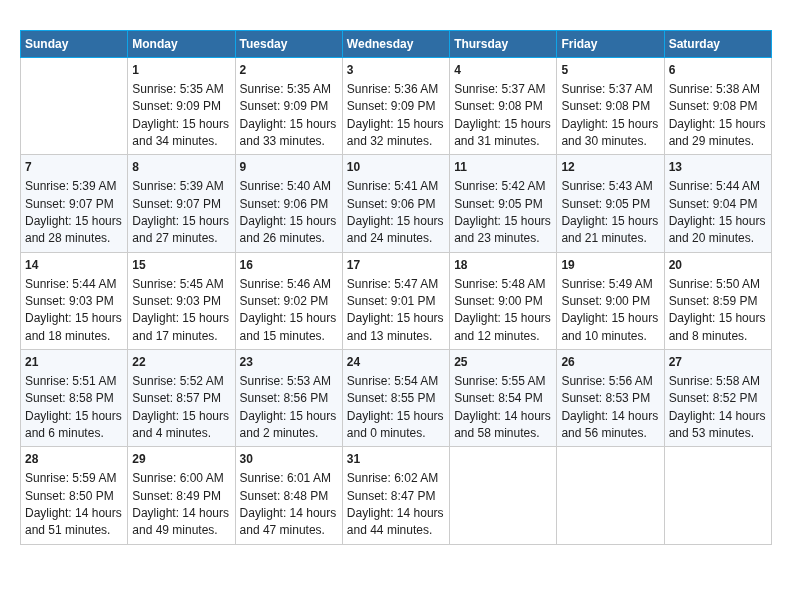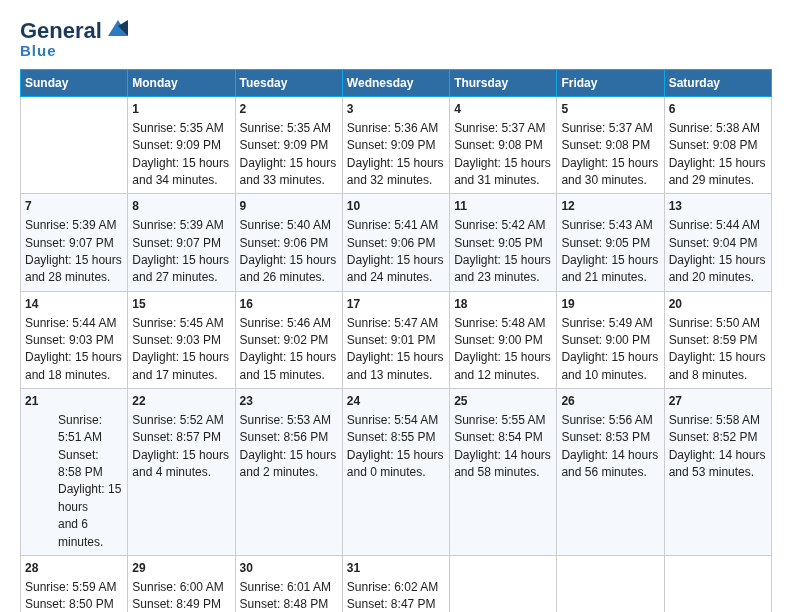--- a/index.html
+++ b/index.html
@@ -100,34 +100,20 @@
       font-weight: bold;
       color: #2e7abf;
       letter-spacing: 1px;
     }
   </style>
 </head>
 <body>
 
 <div class="container">
   <div class="header">
-    <div class="logo">
-      <div class="logo-wrap">
-        <div style="display:flex;flex-direction:column;align-items:flex-start;">
-          <div style="display:flex;align-items:center;line-height:1;">
-            <span class="logo-g">General</span>
-            <svg width="28" height="22" viewBox="0 0 28 22" style="margin-left:2px;margin-top:-4px;">
-              <polygon points="4,18 14,2 24,18" fill="#2e7abf"></polygon>
-              <polygon points="14,8 24,2 24,18" fill="#1a3a5c"></polygon>
-            </svg>
-          </div>
-          <span class="logo-line2">Blue</span>
-        </div>
-      </div>
-    </div>
   </div>
 
   <table>
     <thead>
       <tr>
         <th>Sunday</th>
         <th>Monday</th>
         <th>Tuesday</th>
         <th>Wednesday</th>
         <th>Thursday</th>
@@ -279,21 +265,21 @@
             <span class="day-num">20</span>
             <div class="day-info" style="white-space: pre-line;">Sunrise: 5:50 AM
 Sunset: 8:59 PM
 Daylight: 15 hours
 and 8 minutes.</div>
           </td>
         </tr>
         <tr>
           <td>
             <span class="day-num">21</span>
-            <div class="day-info" style="white-space: pre-line; margin-left: 33px;">Sunrise: 5:51 AM
+            <div class="day-info" style="white-space: pre-line;">Sunrise: 5:51 AM
 Sunset: 8:58 PM
 Daylight: 15 hours
 and 6 minutes.</div>
           </td>
           <td>
             <span class="day-num">22</span>
             <div class="day-info" style="white-space: pre-line;">Sunrise: 5:52 AM
 Sunset: 8:57 PM
 Daylight: 15 hours
 and 4 minutes.</div>

